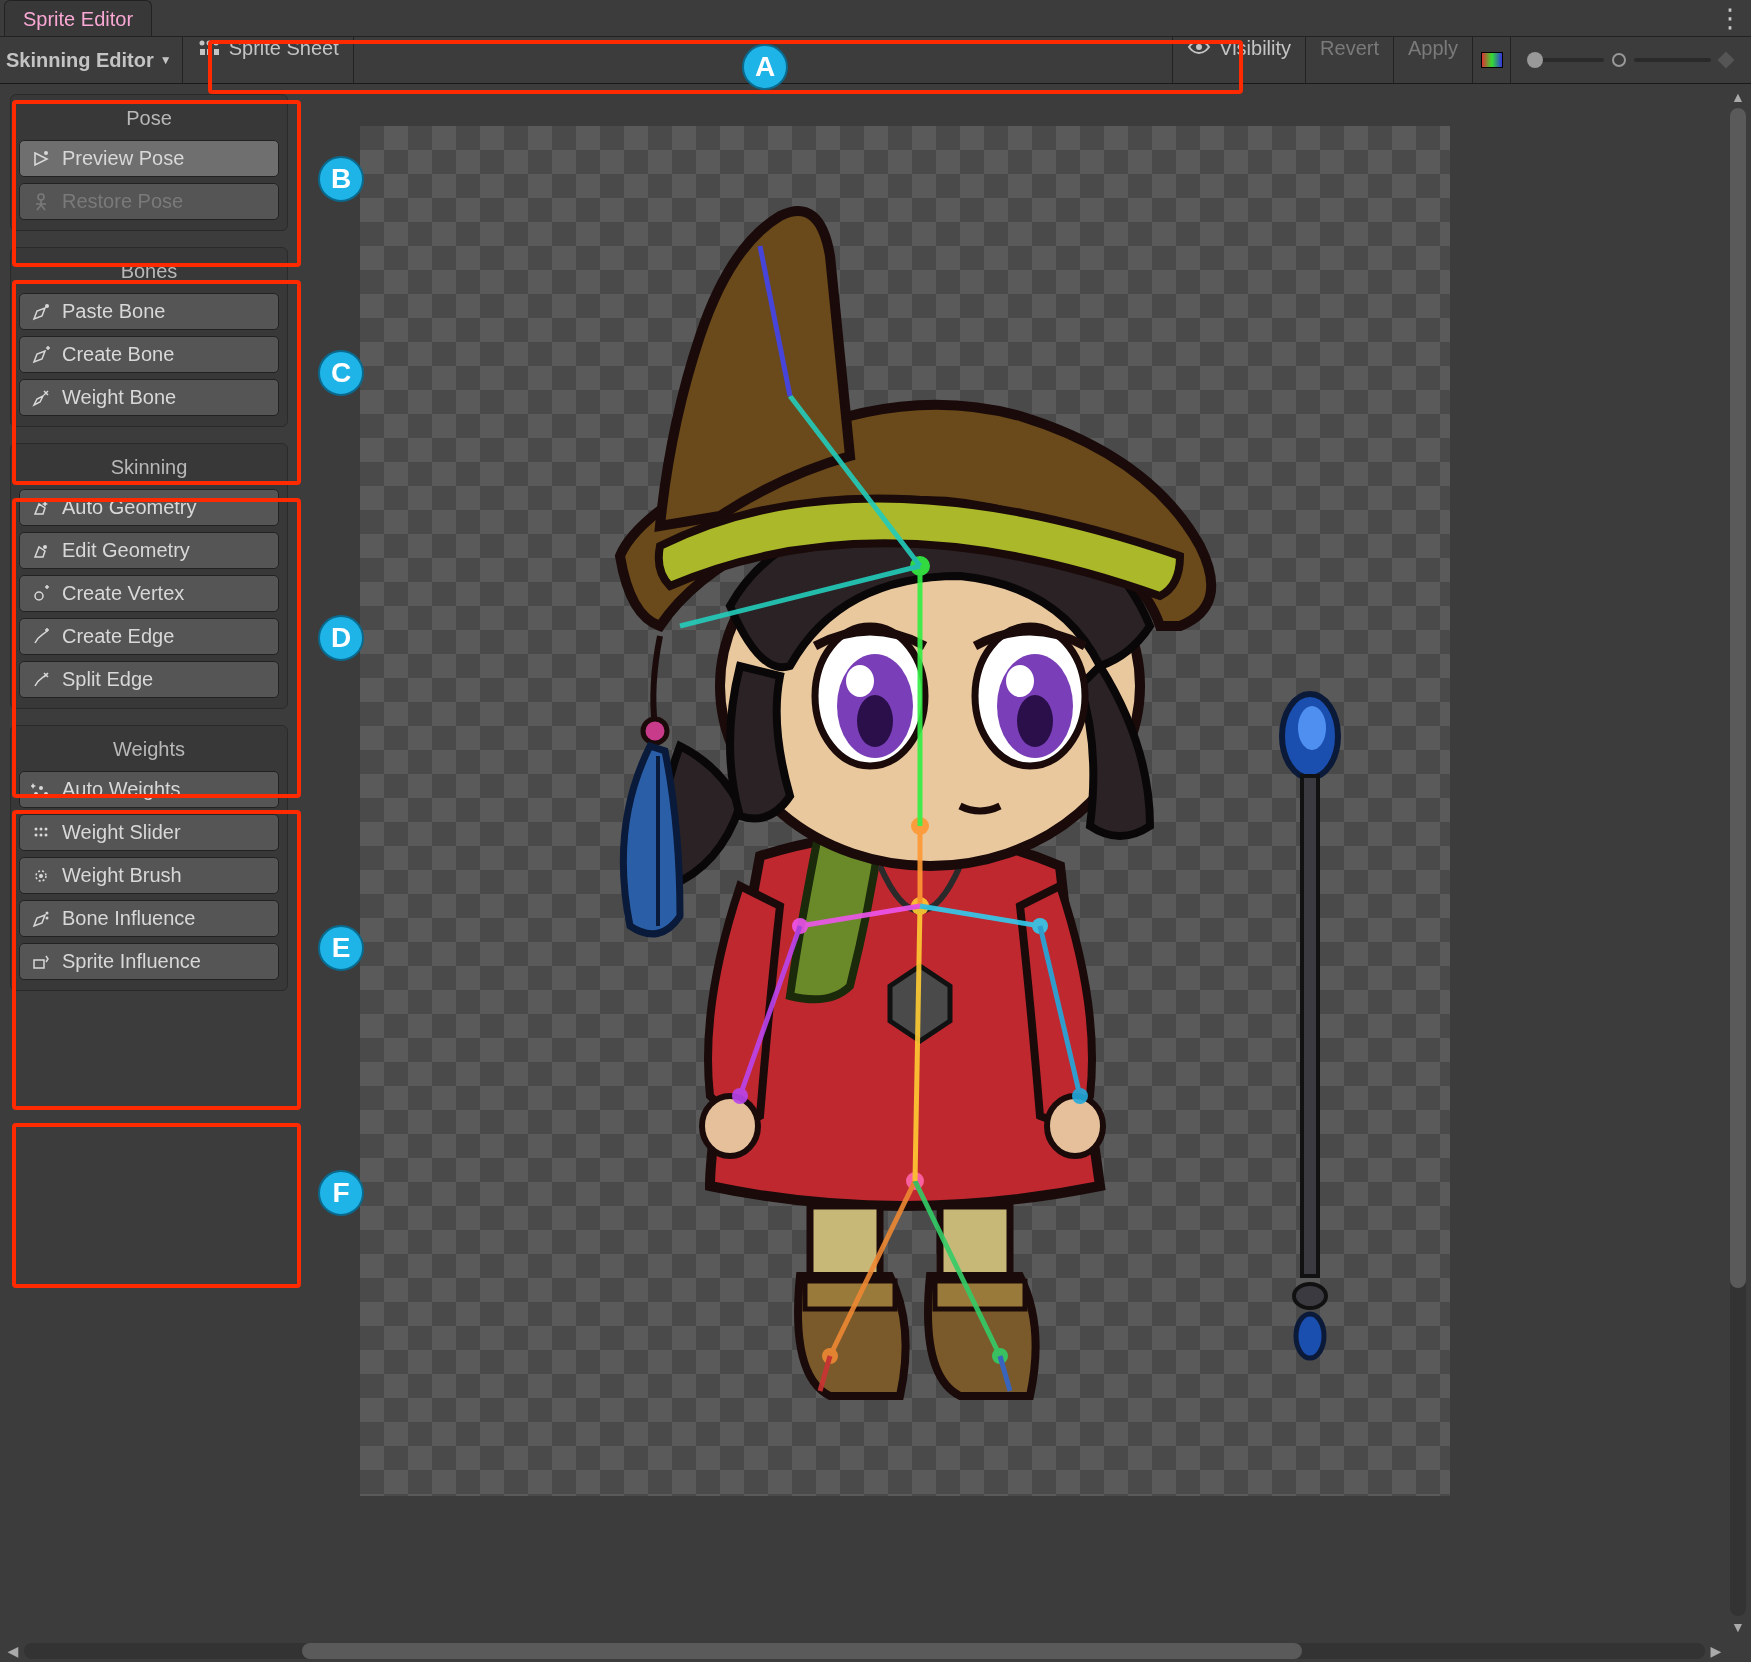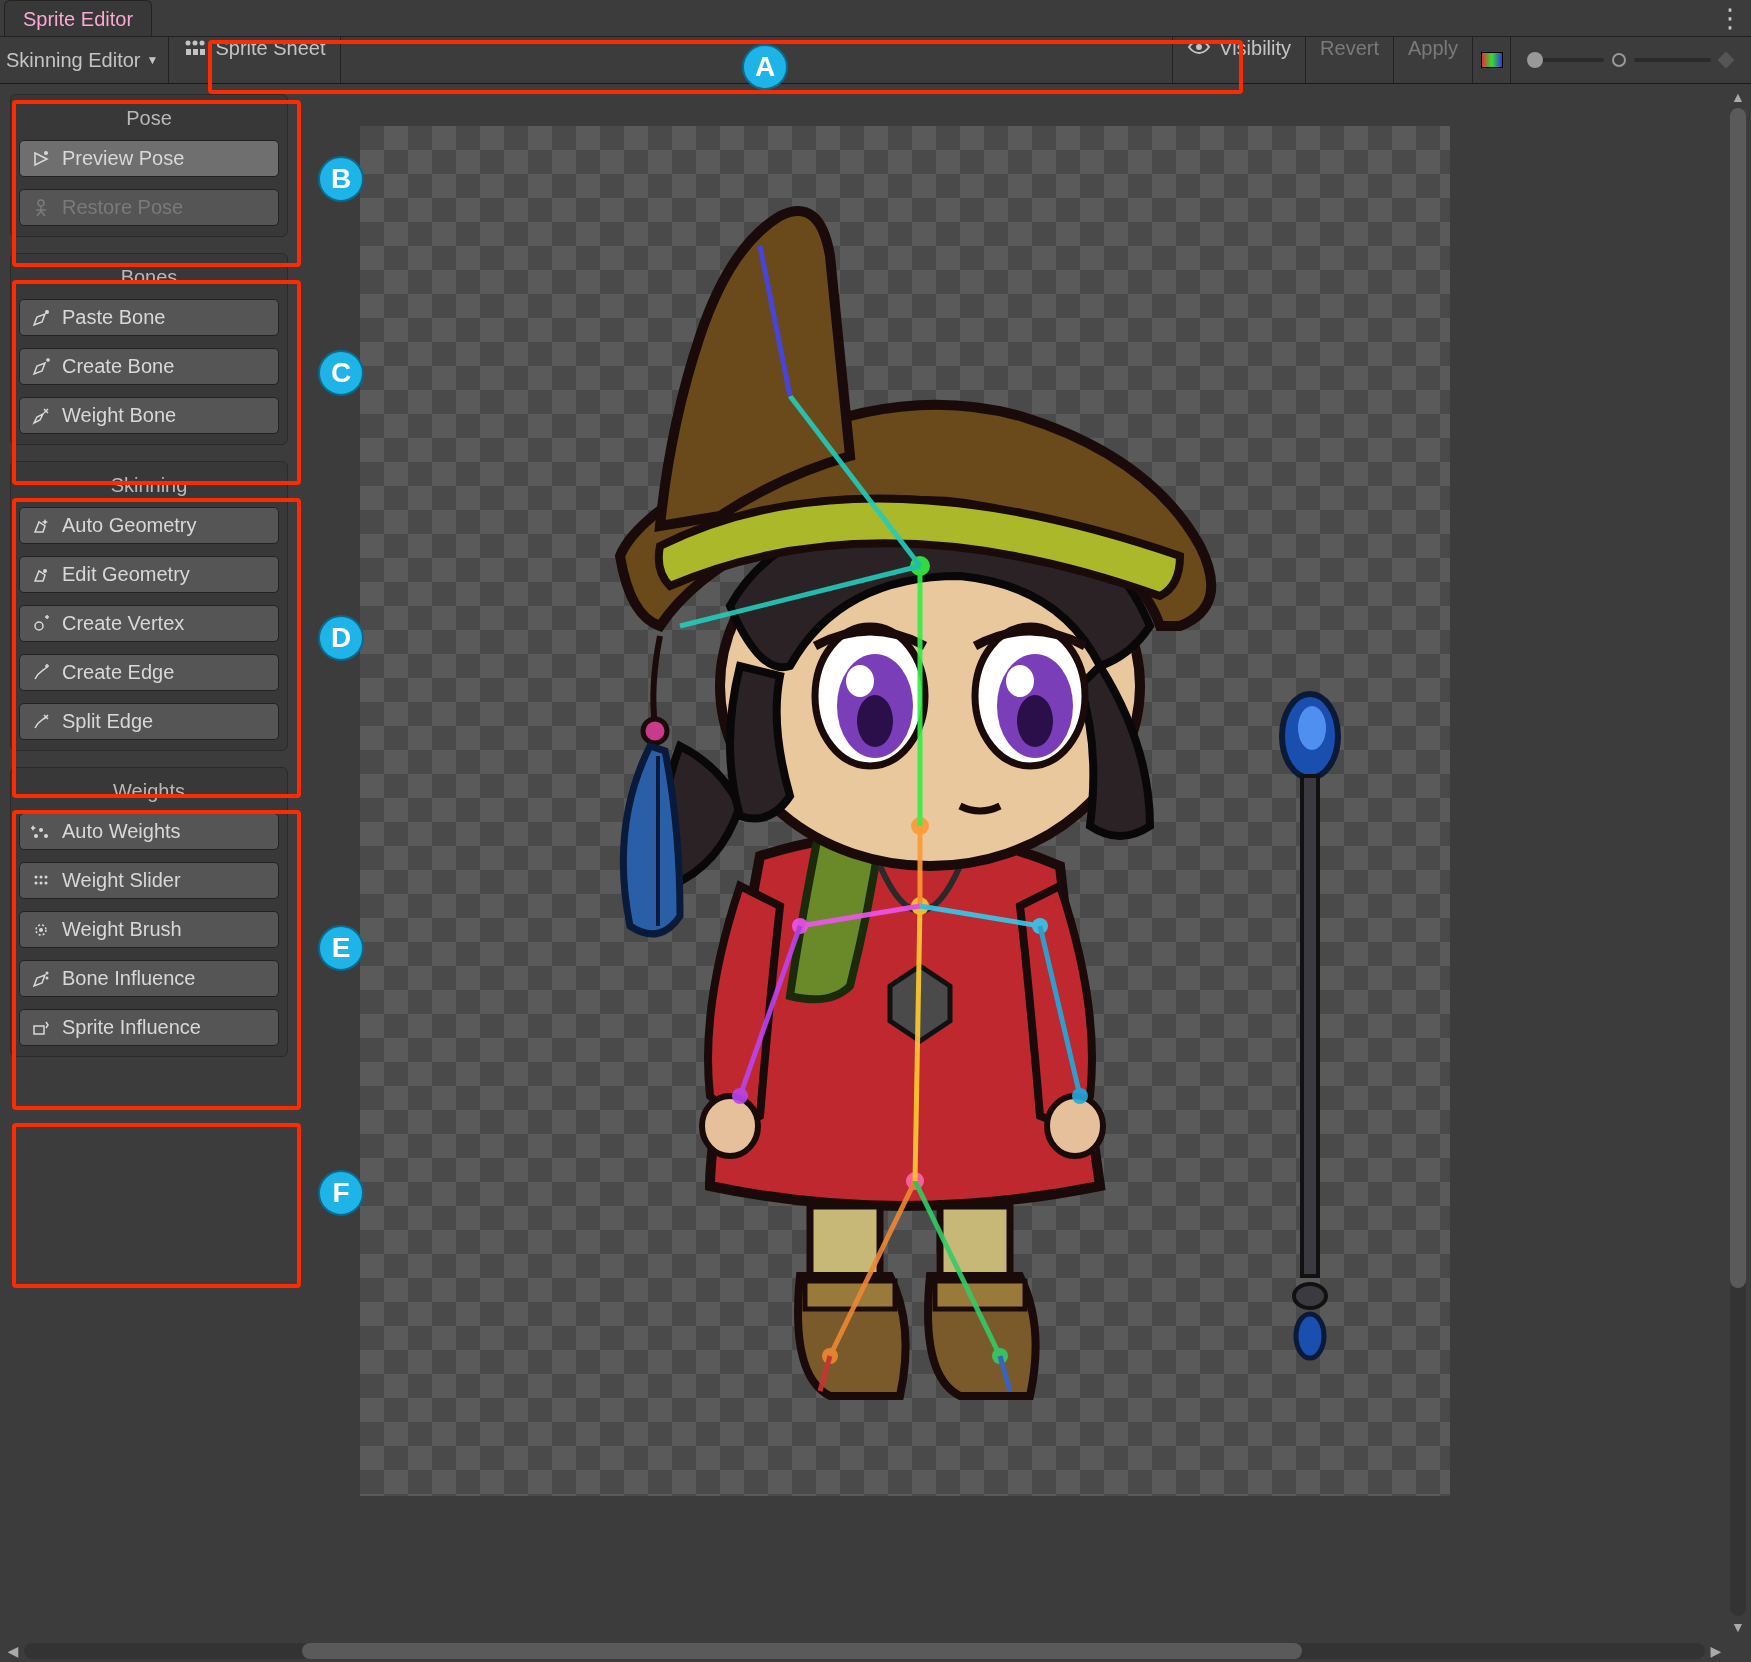--- a/index.html
+++ b/index.html
@@ -49,20 +49,21 @@
     align-items: stretch;
     position: relative;
   }
   .dropdown {
     display: flex;
     align-items: center;
     padding: 0 10px 0 6px;
     color: #c4c4c4;
     font-size: 20px;
     border-right: 1px solid #222;
+    font-weight: bold;
   }
   .dropdown .caret {
     margin-left: 6px;
     font-size: 12px;
   }
   .top-btn {
     display: flex;
     padding: 0 14px;
     color: #c4c4c4;
     font-size: 20px;
@@ -136,21 +137,21 @@
     padding: 4px 0 10px 0;
   }
   .panel-btn {
     display: flex;
     align-items: center;
     gap: 10px;
     background: #555555;
     border: 1px solid #222;
     border-radius: 5px;
     padding: 6px 10px;
-    margin-bottom: 12px;
+    margin-bottom: 6px;
     color: #d8d8d8;
     font-size: 20px;
     cursor: pointer;
   }
   .panel-btn:last-child { margin-bottom: 0; }
   .panel-btn.active { background: #6f6f6f; }
   .panel-btn.disabled { color: #7a7a7a; }
   .panel-btn .ico {
     width: 22px; height: 22px;
     display: flex;

